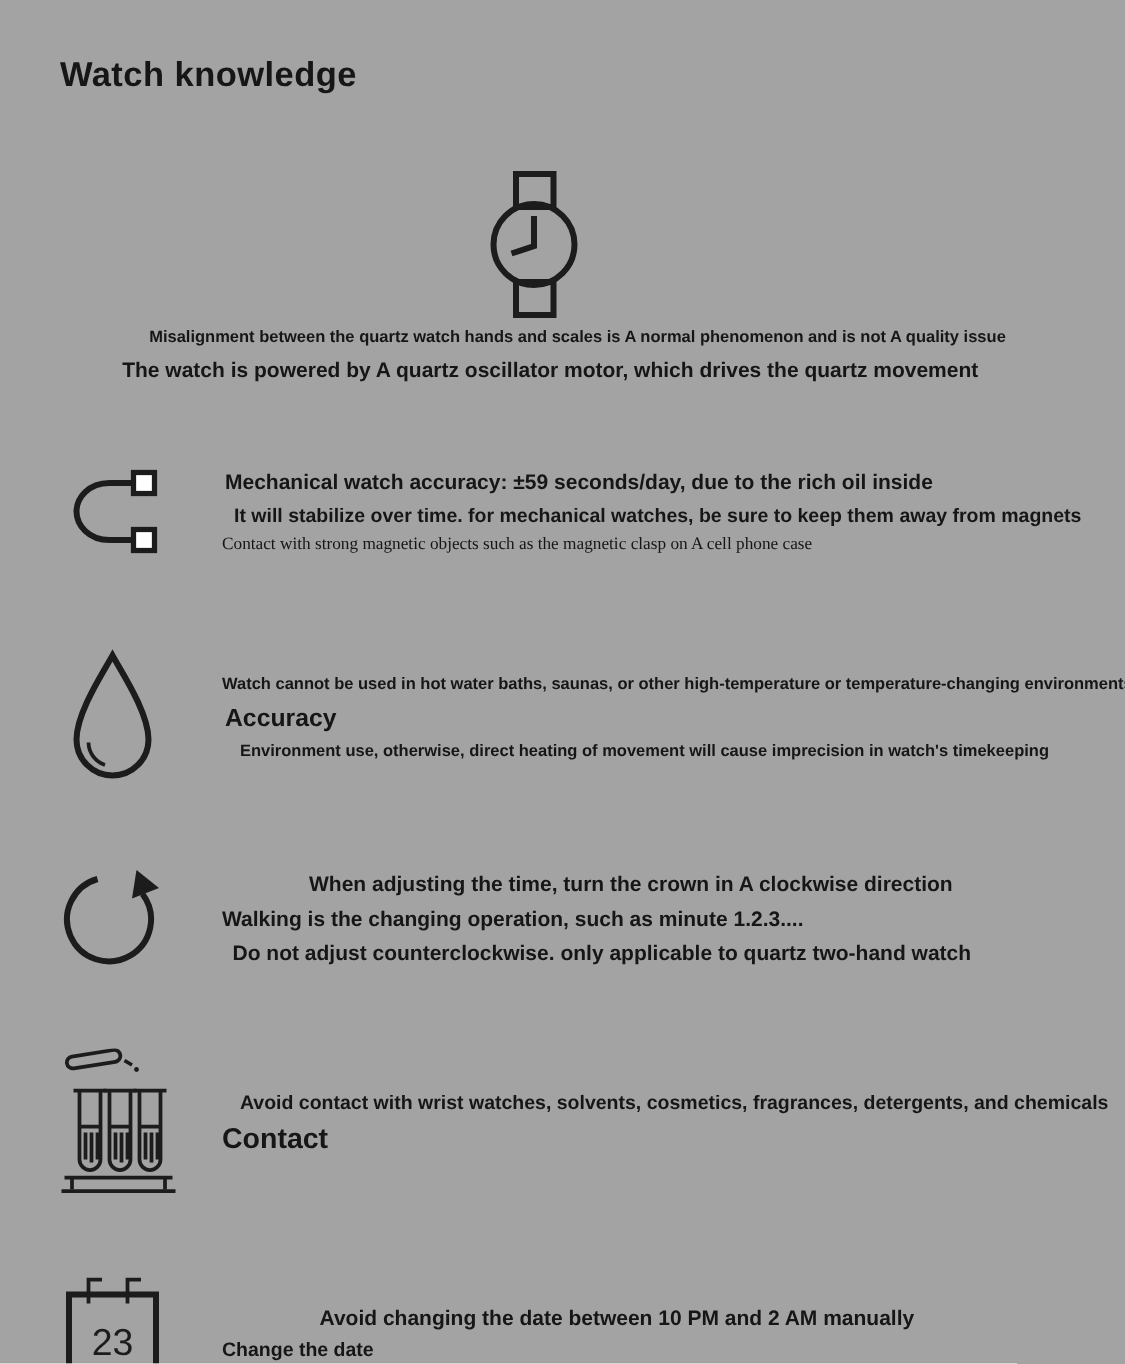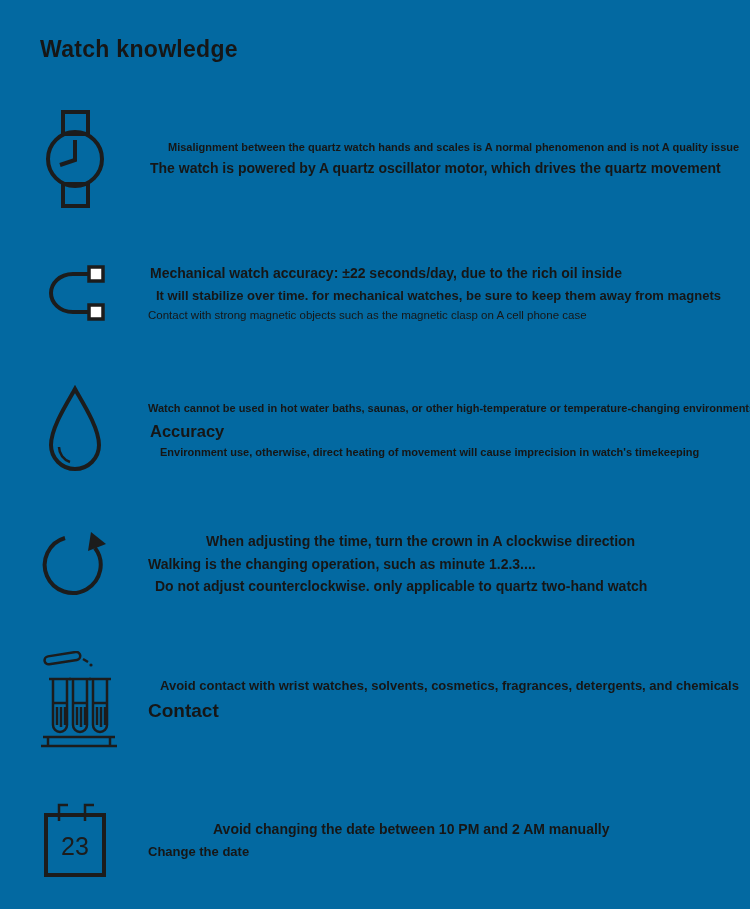--- a/index.html
+++ b/index.html
@@ -8,21 +8,21 @@
     background: #ffffff;
     color: #161616;
     font-family: "Liberation Sans", sans-serif;
   }
   .page {
     position: relative;
     width: 750px;
     height: 909px;
     box-sizing: border-box;
     padding: 30px 40px 20px 40px;
-    background: #0369a1;
+    background: #a3a3a3;
     overflow: hidden;
   }
   .title {
     font-size: 23px;
     font-weight: bold;
     letter-spacing: 0.3px;
     margin: 6px 0 46px 0;
   }
   .section {
     display: flex;
@@ -34,27 +34,27 @@
     display: flex;
     justify-content: flex-start;
     align-items: center;
   }
   .text-col {
     flex: 1;
     min-width: 0;
   }
   .line { line-height: 1.62; white-space: nowrap; }
   .xs  { font-size: 11px;   font-weight: bold; }
-  .xsn { font-size: 11.5px; font-weight: normal; }
+  .xsn { font-size: 11.5px; font-weight: normal; font-family: Liberation Serif, serif; }
   .sm  { font-size: 13px; font-weight: bold; }
   .md  { font-size: 14px;   font-weight: bold; }
   .lg  { font-size: 16.5px; font-weight: bold; }
   .xl  { font-size: 19px;   font-weight: bold; }
 
-  .mb-s1 { margin-bottom: 52px; }
+  .mb-s1 { margin-bottom: 52px; flex-direction: column; }
   .mb-s2 { margin-bottom: 58px; }
   .mb-s3 { margin-bottom: 46px; }
   .mb-s4 { margin-bottom: 48px; }
   .mb-s5 { margin-bottom: 46px; }
 
   svg.icon { display: block; }
   svg.icon * { vector-effect: none; }
   .stroke {
     fill: none;
     stroke: #1c1c1c;
@@ -96,21 +96,21 @@
 
   <div class="section mb-s2">
     <div class="icon-col">
       <svg class="icon" width="72" height="64" viewBox="0 0 72 64">
         <path class="stroke" stroke-width="5" d="M58 13 H33 C19 13 11 23 11 32 C11 41 19 51 33 51 H58"></path>
         <rect x="49" y="6" width="14" height="14" fill="#ffffff" stroke="#1c1c1c" stroke-width="3.5"></rect>
         <rect x="49" y="44" width="14" height="14" fill="#ffffff" stroke="#1c1c1c" stroke-width="3.5"></rect>
       </svg>
     </div>
     <div class="text-col">
-      <div class="line md" style="margin-left:2px">Mechanical watch accuracy: ±22 seconds/day, due to the rich oil inside</div>
+      <div class="line md" style="margin-left:2px">Mechanical watch accuracy: ±59 seconds/day, due to the rich oil inside</div>
       <div class="line sm" style="margin-left:8px">It will stabilize over time. for mechanical watches, be sure to keep them away from magnets</div>
       <div class="line xsn">Contact with strong magnetic objects such as the magnetic clasp on A cell phone case</div>
     </div>
   </div>
 
   <div class="section mb-s3">
     <div class="icon-col">
       <svg class="icon" width="72" height="96" viewBox="0 0 72 96">
         <path class="stroke" d="M35 6 C29 17 11 44 11 62 A24 24 0 0 0 59 62 C59 44 41 17 35 6 Z"></path>
         <path class="stroke-thin" d="M19 64 A16 16 0 0 0 30 79"></path>

